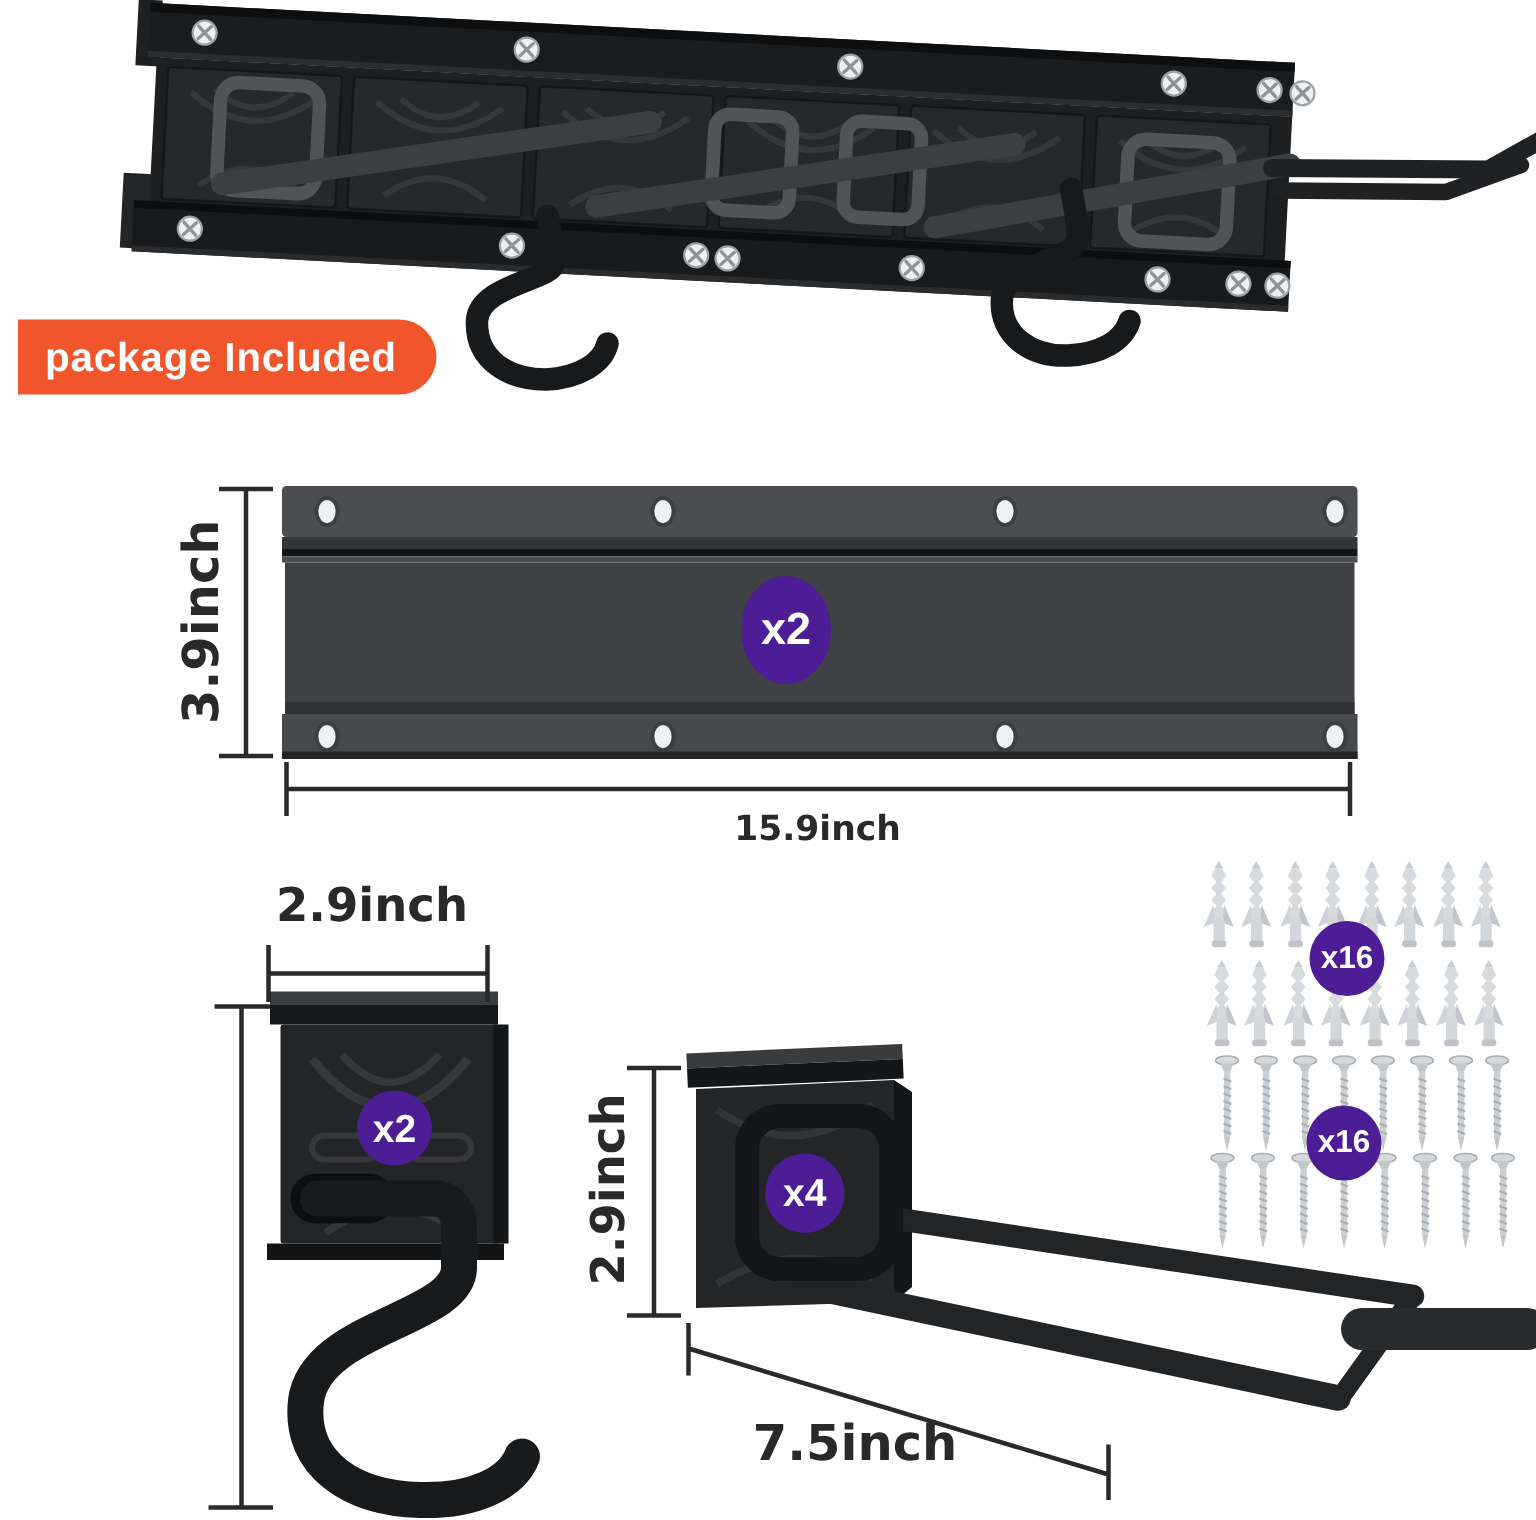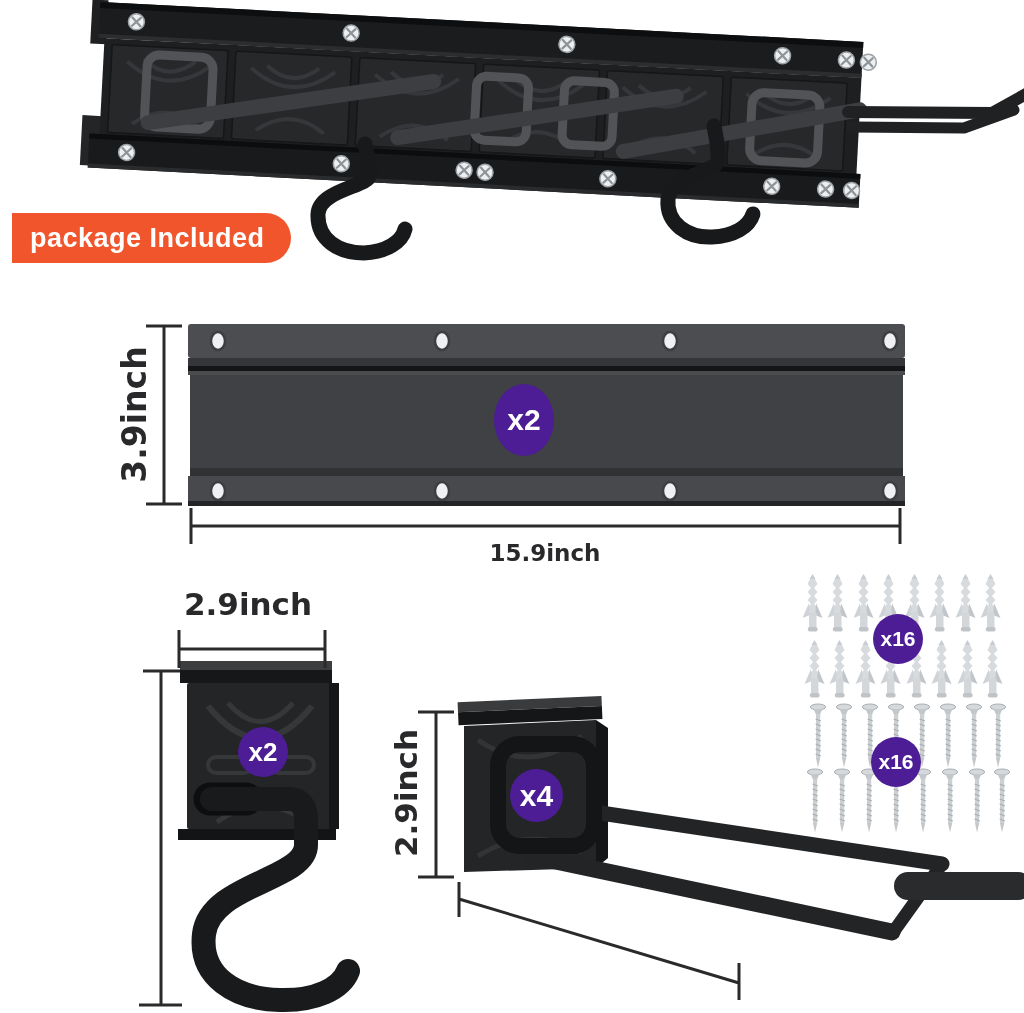--- a/index.html
+++ b/index.html
@@ -254,20 +254,21 @@
   <div class="pill">
     <span>package Included</span>
   </div>
 
   <div class="dim rot" style="left:52px;top:395px;width:140px;font-size:33px;">3.9inch</div>
   <div class="dim" style="left:453px;top:540px;width:160px;font-size:23px;">15.9inch</div>
 
   <div class="dim" style="left:166px;top:586px;width:140px;font-size:31px;">2.9inch</div>
 
   <div class="dim rot" style="left:324px;top:775px;width:140px;font-size:31px;">2.9inch</div>
+  <div class="dim" style="left:488px;top:942px;width:140px;font-size:33px;">7.5inch</div>
 
   <div class="cbadge" style="left:482px;top:384px;width:60px;height:72px;font-size:30px;">x2</div>
   <div class="cbadge" style="left:226px;top:727px;width:50px;height:50px;font-size:26px;">x2</div>
-  <div class="cbadge" style="left:498px;top:769px;width:53px;height:53px;font-size:30px;">x4</div>
+  <div class="cbadge" style="left:498px;top:769px;width:53px;height:53px;font-size:26px;">x4</div>
   <div class="cbadge" style="left:861px;top:614px;width:50px;height:50px;font-size:21px;">x16</div>
   <div class="cbadge" style="left:859px;top:737px;width:50px;height:50px;font-size:21px;">x16</div>
 
 </div>
 
 </body></html>

